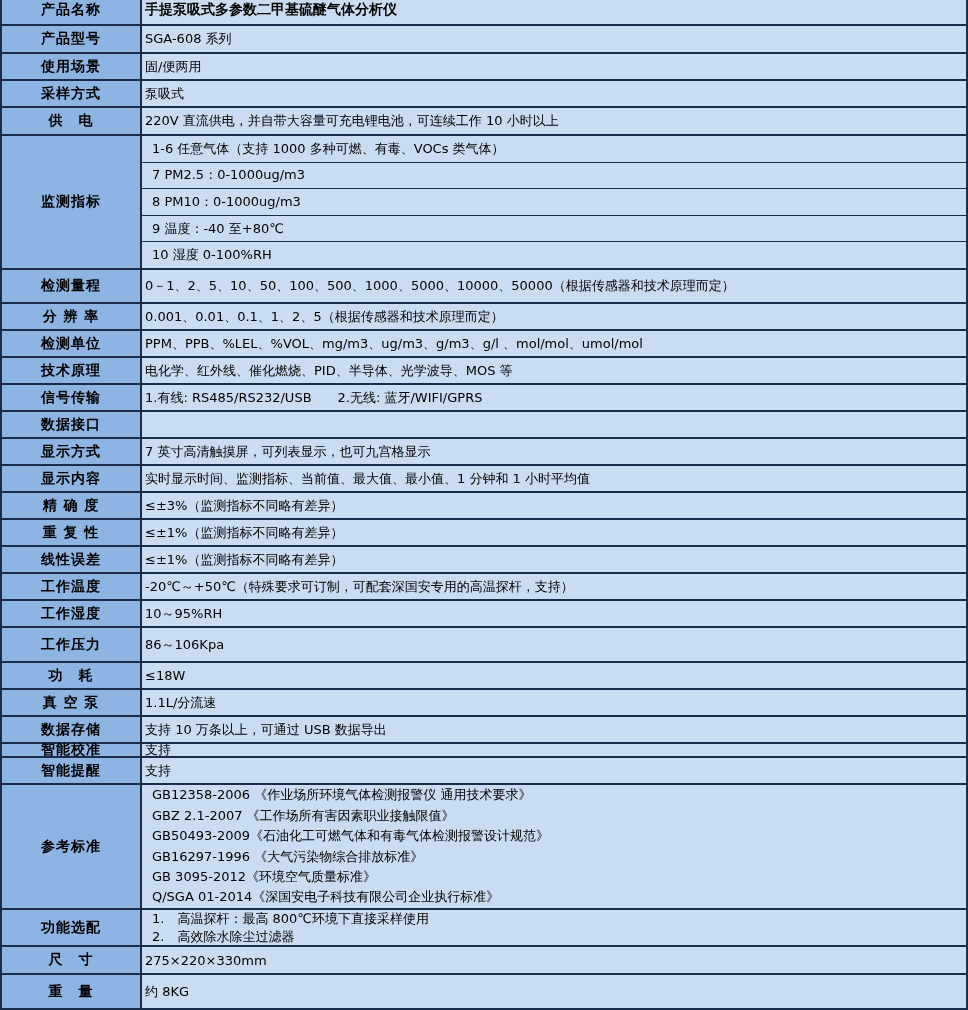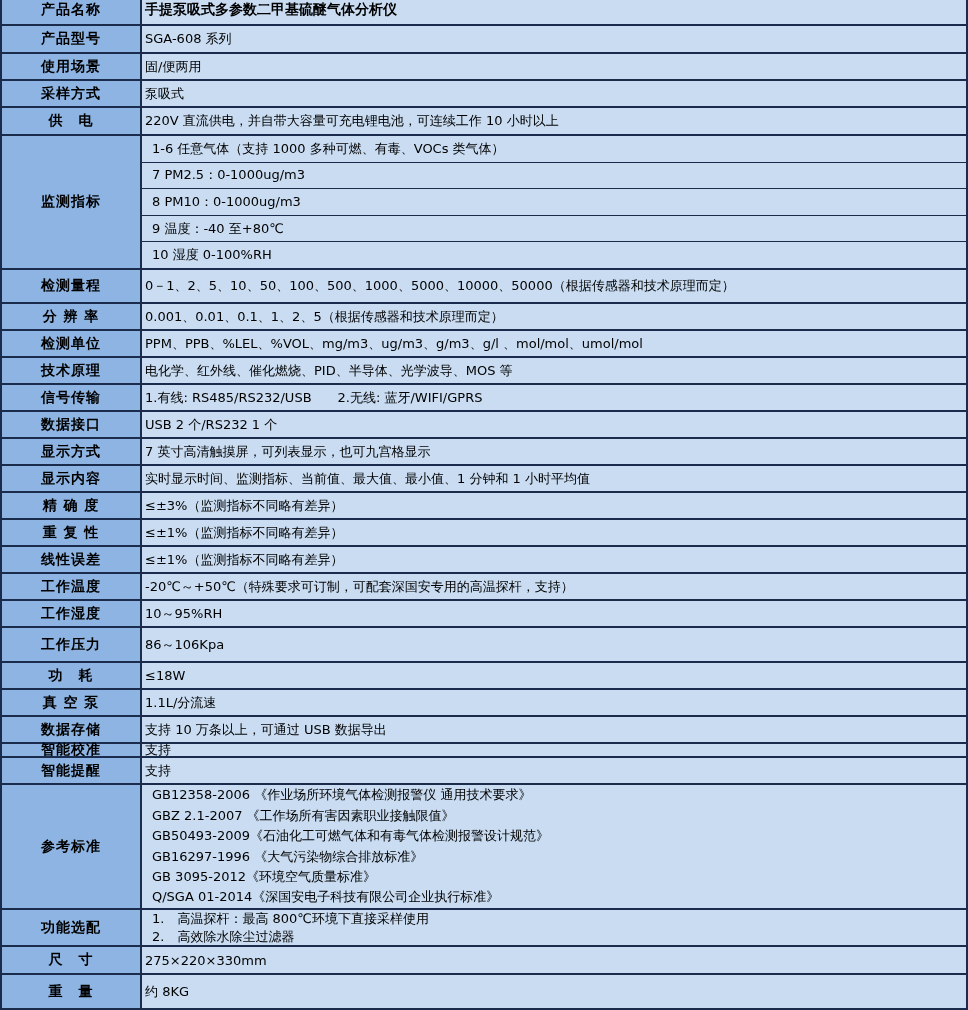--- a/index.html
+++ b/index.html
@@ -106,21 +106,20 @@
       <div class="cell-value">电化学、红外线、催化燃烧、PID、半导体、光学波导、MOS 等</div>
     </div>
 
     <div class="row" style="height:27px">
       <div class="cell-label">信号传输</div>
       <div class="cell-value">1.有线: RS485/RS232/USB　　2.无线: 蓝牙/WIFI/GPRS</div>
     </div>
 
     <div class="row" style="height:27px">
       <div class="cell-label">数据接口</div>
-      <div class="cell-value">USB 2 个/RS232 1 个</div>
     </div>
 
     <div class="row" style="height:27px">
       <div class="cell-label">显示方式</div>
       <div class="cell-value">7 英寸高清触摸屏，可列表显示，也可九宫格显示</div>
     </div>
 
     <div class="row" style="height:27px">
       <div class="cell-label">显示内容</div>
       <div class="cell-value">实时显示时间、监测指标、当前值、最大值、最小值、1 分钟和 1 小时平均值</div>

